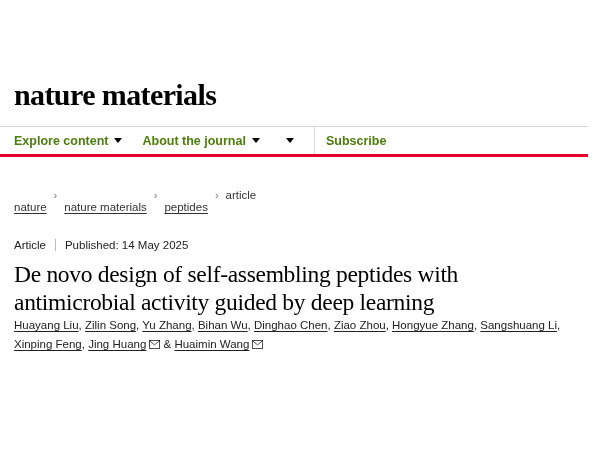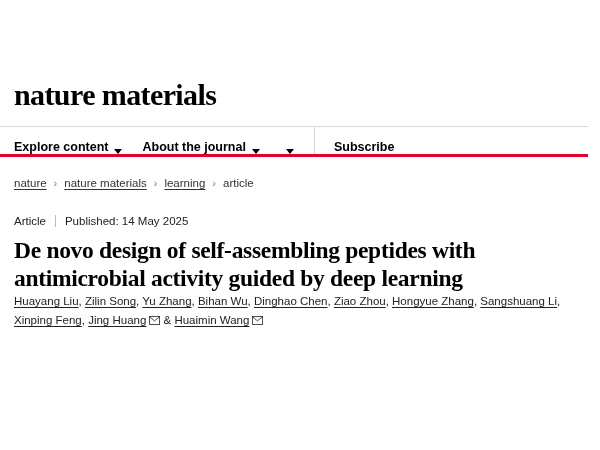--- a/index.html
+++ b/index.html
@@ -44,31 +44,31 @@
     align-items: center;
     border-top: 1px solid #d9d9d9;
     border-bottom: 3px solid #e4002b;
     height: 31px;
     padding: 0 14px;
     box-sizing: border-box;
     font-family: "Liberation Sans", sans-serif;
   }
   .nav-item {
     display: flex;
-    align-items: flex-end;
+    align-items: center;
     font-size: 12.5px;
     font-weight: 700;
-    color: #000000;
+    color: #4d7c0f;
     height: 100%;
     padding-right: 20px;
     white-space: nowrap;
   }
   .nav-item.with-sep {
     border-left: 1px solid #d9d9d9;
-    padding-left: 19px;
+    padding-left: 11px;
   }
   .caret {
     display: inline-block;
     margin-left: 6px;
     width: 0;
     height: 0;
     border-left: 4px solid transparent;
     border-right: 4px solid transparent;
     border-top: 5px solid #000;
   }
@@ -80,20 +80,21 @@
     align-items: center;
     font-family: "Liberation Sans", sans-serif;
     font-size: 11.5px;
     color: #333;
     padding-top: 20px;
     padding-bottom: 6px;
   }
   .breadcrumb a {
     color: #333;
     text-underline-offset: 2px;
+    margin-top: 24px;
   }
   .breadcrumb .crumb-sep {
     margin: 0 7px;
     color: #777;
     font-size: 11px;
   }
   .breadcrumb .current {
     color: #333;
     text-decoration: none;
   }
@@ -107,21 +108,21 @@
   }
   .article-meta .meta-sep {
     display: inline-block;
     width: 1px;
     height: 12px;
     background: #bbb;
     margin: 0 9px;
   }
   .article-title {
     font-family: "Liberation Serif", serif;
-    font-weight: 700;
+    font-weight: 400;
     font-size: 23.5px;
     line-height: 1.18;
     letter-spacing: -0.3px;
     margin: 10px 0 0 0;
     max-width: 540px;
   }
   .authors {
     font-family: "Liberation Sans", sans-serif;
     font-size: 11.5px;
     line-height: 1.65;
@@ -168,21 +169,21 @@
     </div>
   </div>
 
   <div class="content">
 
     <div class="breadcrumb">
       <a href="#">nature</a>
       <span class="crumb-sep">›</span>
       <a href="#">nature materials</a>
       <span class="crumb-sep">›</span>
-      <a href="#">learning</a>
+      <a href="#">peptides</a>
       <span class="crumb-sep">›</span>
       <span class="current">article</span>
     </div>
 
     <div class="article-meta">
       <span>Article</span>
       <span class="meta-sep"></span>
       <span>Published: 14 May 2025</span>
     </div>
 

